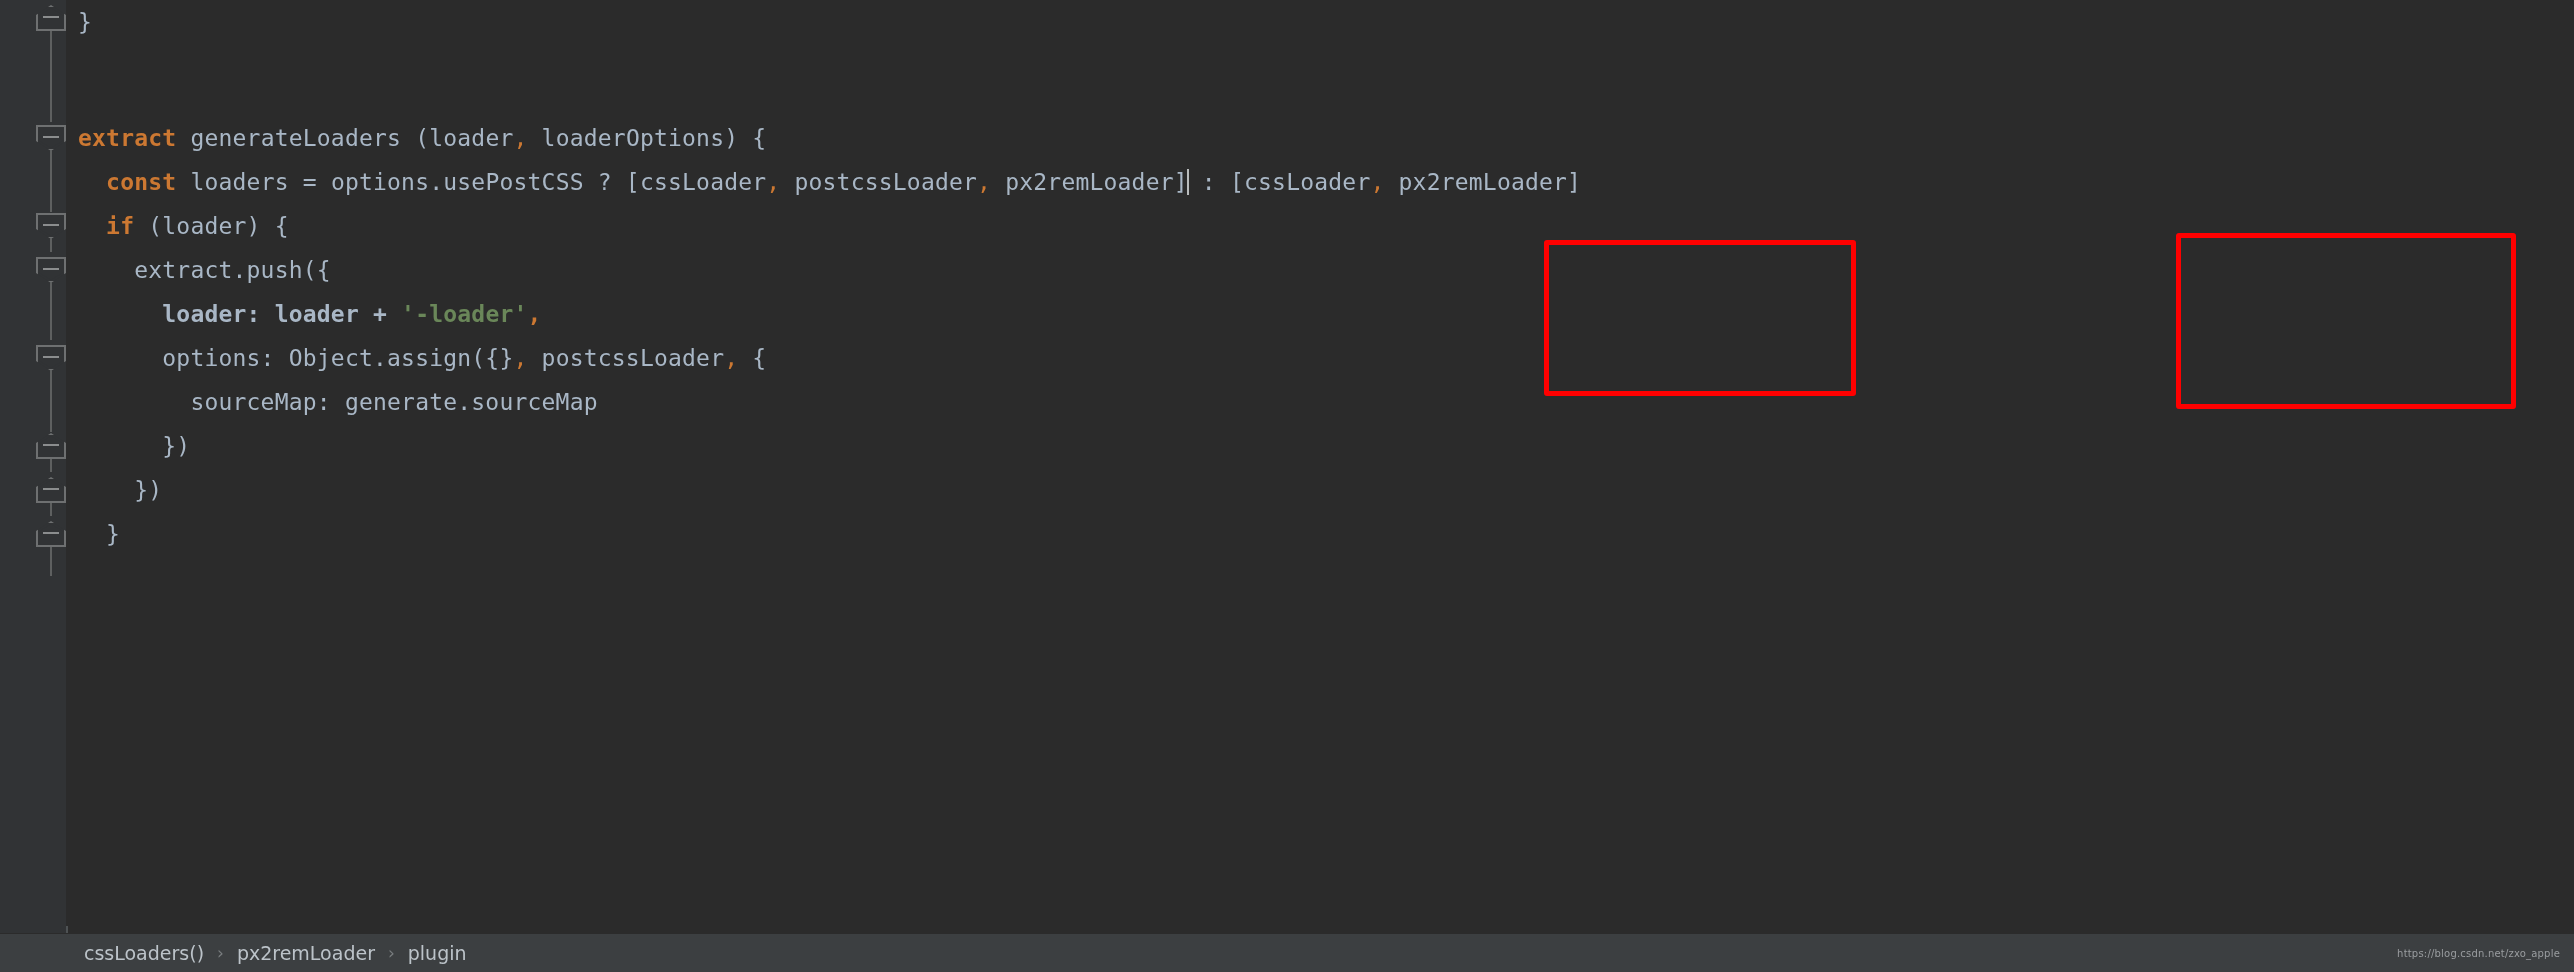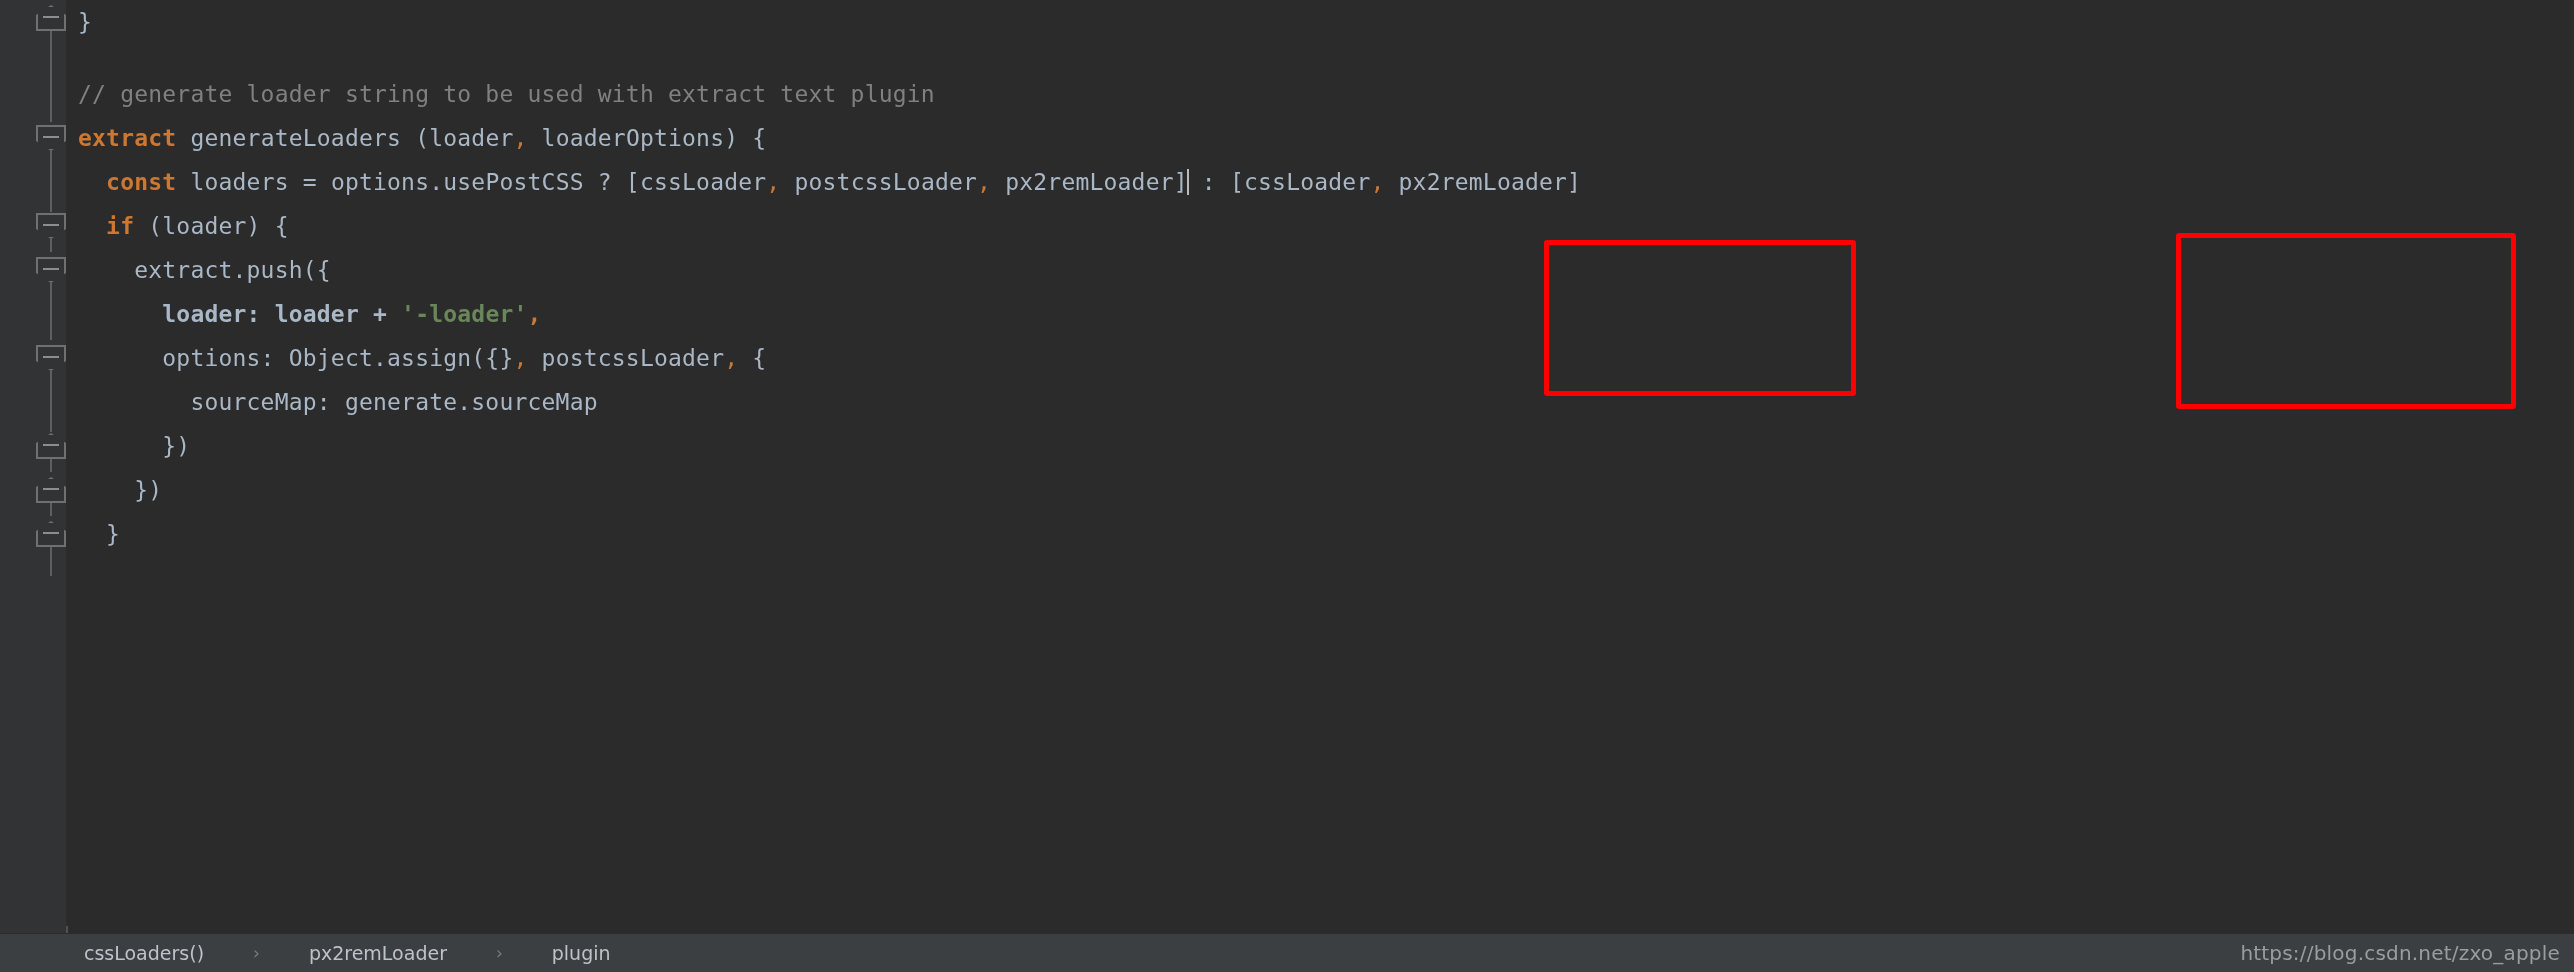--- a/index.html
+++ b/index.html
@@ -88,28 +88,28 @@
   
   #breadcrumb-bar{
     position:absolute;left:0;bottom:0;width:2574px;height:38px;
     background:#3c3f41;
     border-top:1px solid #2b2b2b;
     display:flex;align-items:center;
   }
   #breadcrumb{
     display:flex;align-items:center;margin-left:84px;
     font-family:"DejaVu Sans","Liberation Sans",sans-serif;
-    font-size:19px;color:#a9b7c6;gap:36px;
+    font-size:19px;color:#a9b7c6;
   }
   .crumb{color:#bcc3c9;}
   .crumb-sep{color:#787c7e;margin:0 13px;font-size:17px;}
   #watermark{
     position:absolute;right:14px;top:50%;transform:translateY(-50%);
     font-family:"DejaVu Sans","Liberation Sans",sans-serif;
-    font-size:20px;color:#9a9da0;letter-spacing:0.2px;
+    font-size:10px;color:#9a9da0;letter-spacing:0.2px;
   }
   
   #bar-gutter-strip{
     position:absolute;left:0;bottom:38px;width:66px;height:8px;background:#313335;
   }
   #bar-gutter-divider{
     position:absolute;left:66px;bottom:38px;width:2px;height:8px;background:#4e5254;
   }
 </style>
 </head>
@@ -166,21 +166,20 @@
           <div class="shape"></div>
           <div class="shape-inner"></div>
           <div class="dash"></div>
         </div>
       </div>
   </div>
 
   <div id="code-area">
       <div class="code-line" style="top: 0px; left: 12px;"><span class="tok-punct">}</span></div>
       <div class="code-line" style="top: 44px; left: 12px;"></div>
-      <div class="code-line" style="top: 72px; left: 12px;"><span class="tok-comment">// generate loader string to be used with extract text plugin</span></div>
       <div class="code-line" style="top: 116px; left: 12px;"><span class="tok-kw">extract</span><span class="tok-id"> generateLoaders (loader</span><span class="tok-comma">,</span><span class="tok-id"> loaderOptions) {</span></div>
       <div class="code-line" style="top: 160px; left: 12px;"><span class="tok-id">  </span><span class="tok-kw">const</span><span class="tok-id"> loaders = options.usePostCSS ? [cssLoader</span><span class="tok-comma">,</span><span class="tok-id"> postcssLoader</span><span class="tok-comma">,</span><span class="tok-id"> px2remLoader]</span><span class="caret"></span><span class="tok-id"> : [cssLoader</span><span class="tok-comma">,</span><span class="tok-id"> px2remLoader]</span></div>
       <div class="code-line" style="top: 204px; left: 12px;"><span class="tok-id">  </span><span class="tok-kw">if</span><span class="tok-id"> (loader) {</span></div>
       <div class="code-line" style="top: 248px; left: 12px;"><span class="tok-id">    extract.push({</span></div>
       <div class="code-line" style="top: 292px; left: 12px; font-weight: bold;"><span class="tok-id">      loader: loader + </span><span class="tok-str">'-loader'</span><span class="tok-comma">,</span></div>
       <div class="code-line" style="top: 336px; left: 12px;"><span class="tok-id">      options: Object.assign({}</span><span class="tok-comma">,</span><span class="tok-id"> postcssLoader</span><span class="tok-comma">,</span><span class="tok-id"> {</span></div>
       <div class="code-line" style="top: 380px; left: 12px;"><span class="tok-id">        sourceMap: generate.sourceMap</span></div>
       <div class="code-line" style="top: 424px; left: 12px;"><span class="tok-punct">      })</span></div>
       <div class="code-line" style="top: 468px; left: 12px;"><span class="tok-punct">    })</span></div>
       <div class="code-line" style="top: 512px; left: 12px;"><span class="tok-punct">  }</span></div>

